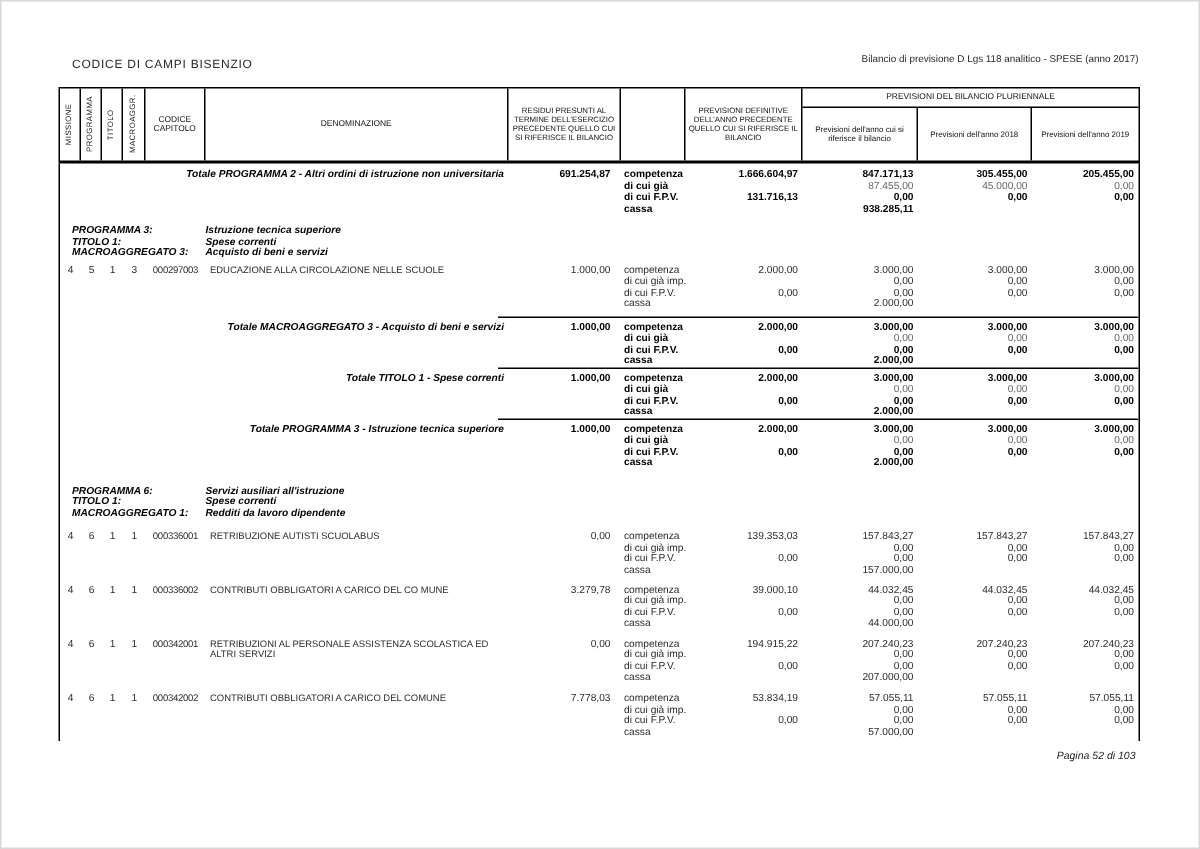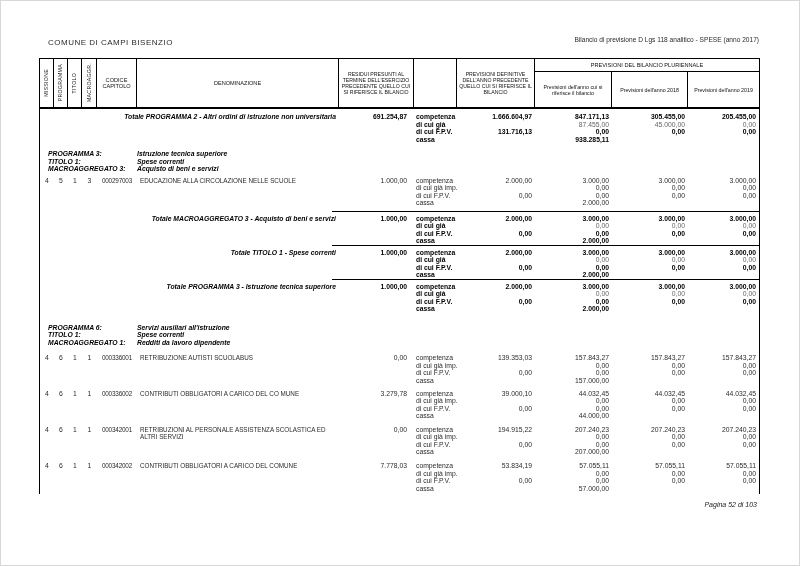--- a/index.html
+++ b/index.html
@@ -37,21 +37,21 @@
           white-space:nowrap;color:#000;}
   .total .res,.total .ll,.total .amt{font-weight:bold;color:#000;}
   .total .amt.dim{font-weight:normal;color:#666;}
   .gline .glabel{grid-column:1/6;padding-left:8px;font-weight:bold;font-style:italic;white-space:nowrap;color:#000;}
   .gline .gval{grid-column:6/13;font-weight:bold;font-style:italic;color:#000;}
 </style>
 </head>
 <body>
 
 <div class="page">
-  <div class="muni">COMUNE DI CAMPI BISENZIO</div>
+  <div class="muni">CODICE DI CAMPI BISENZIO</div>
   <div class="rpt">Bilancio di previsione D Lgs 118 analitico - SPESE (anno 2017)</div>
 
   <div class="tbl">
     <div class="thead">
       <div class="hc vc">
           <span class="vt">MISSIONE</span>
         </div>
       <div class="hc vc">
           <span class="vt">PROGRAMMA</span>
         </div>

